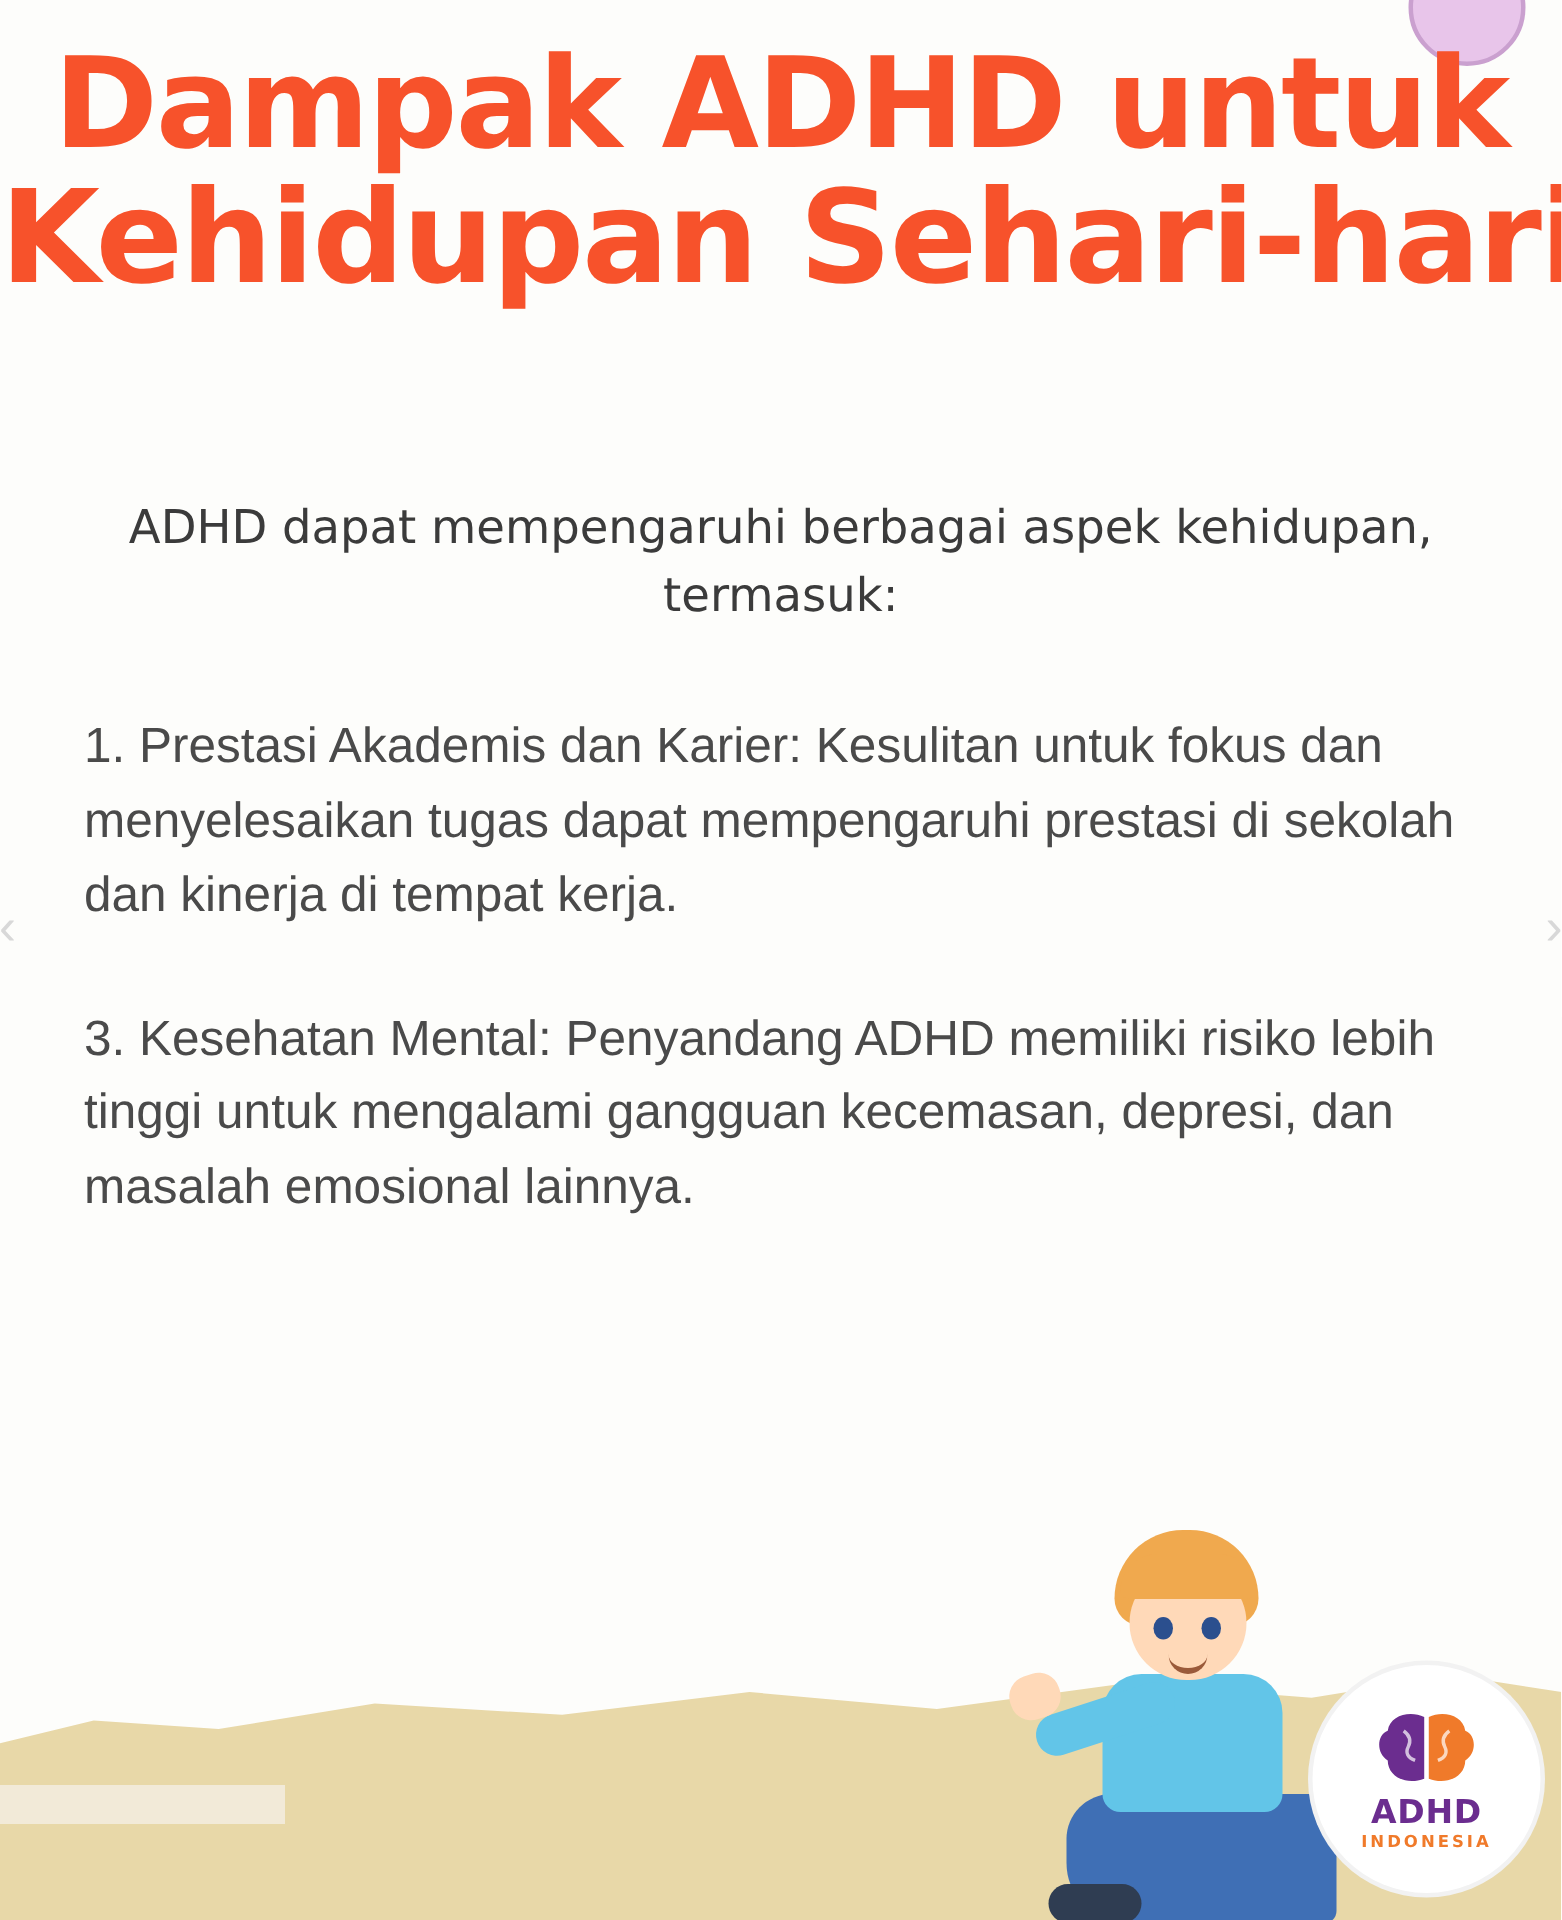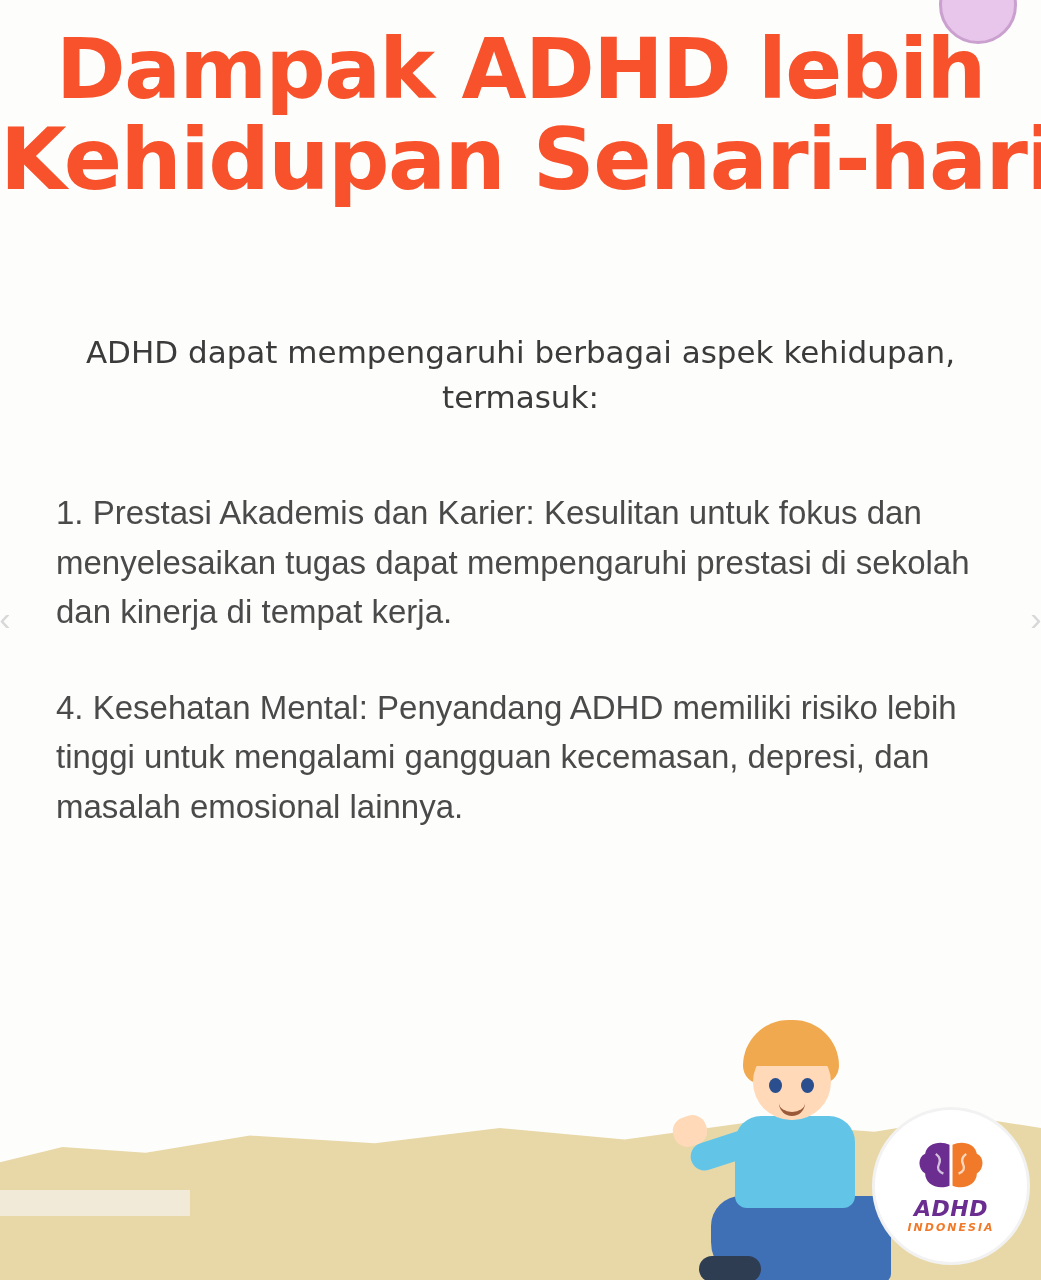--- a/index.html
+++ b/index.html
@@ -80,21 +80,21 @@
     color: #3b3b3b;
     font-weight: 400;
     font-size: 31px;
     line-height: 1.45;
     font-family: "DejaVu Sans", sans-serif;
   }
 
   
   .body-list {
     position: absolute;
-    top: 488px;
+    top: 472px;
     left: 56px;
     width: 935px;
   }
   .body-item {
     color: #4a4a4a;
     font-size: 33px;
     line-height: 1.5;
     margin-bottom: 46px;
     font-family: "Liberation Sans", sans-serif;
     font-weight: 400;
@@ -212,21 +212,20 @@
     bottom: 18px;
     width: 152px;
     height: 152px;
     border-radius: 50%;
     background: #ffffff;
     box-shadow: 0 0 0 3px #f2f2f2;
     display: flex;
     flex-direction: column;
     align-items: center;
     justify-content: center;
-    font-style: italic;
   }
   .logo .brain {
     width: 76px;
     height: 56px;
     margin-bottom: 2px;
   }
   .logo .logo-title {
     color: #6b2d8f;
     font-weight: 700;
     font-size: 22px;
@@ -245,29 +244,29 @@
 <body>
 
 <div id="slide">
 
   <div class="deco-circle"></div>
 
   <div class="side-arrow left">‹</div>
   <div class="side-arrow right">›</div>
 
   <div class="title-wrap">
-    <div class="title-line l1">Dampak ADHD lebih</div>
+    <div class="title-line l1">Dampak ADHD untuk</div>
     <div class="title-line l2">Kehidupan Sehari-hari</div>
   </div>
 
   <div class="subtitle">ADHD dapat mempengaruhi berbagai aspek kehidupan, termasuk:</div>
 
   <div class="body-list">
     <div class="body-item">1. Prestasi Akademis dan Karier: Kesulitan untuk fokus dan menyelesaikan tugas dapat mempengaruhi prestasi di sekolah dan kinerja di tempat kerja.</div>
-    <div class="body-item">4. Kesehatan Mental: Penyandang ADHD memiliki risiko lebih tinggi untuk mengalami gangguan kecemasan, depresi, dan masalah emosional lainnya.</div>
+    <div class="body-item">3. Kesehatan Mental: Penyandang ADHD memiliki risiko lebih tinggi untuk mengalami gangguan kecemasan, depresi, dan masalah emosional lainnya.</div>
   </div>
 
   <div class="sand"></div>
   <div class="sand-strip"></div>
 
   <div class="boy">
     <div class="legs"></div>
     <div class="shoe"></div>
     <div class="shirt"></div>
     <div class="arm"></div>

